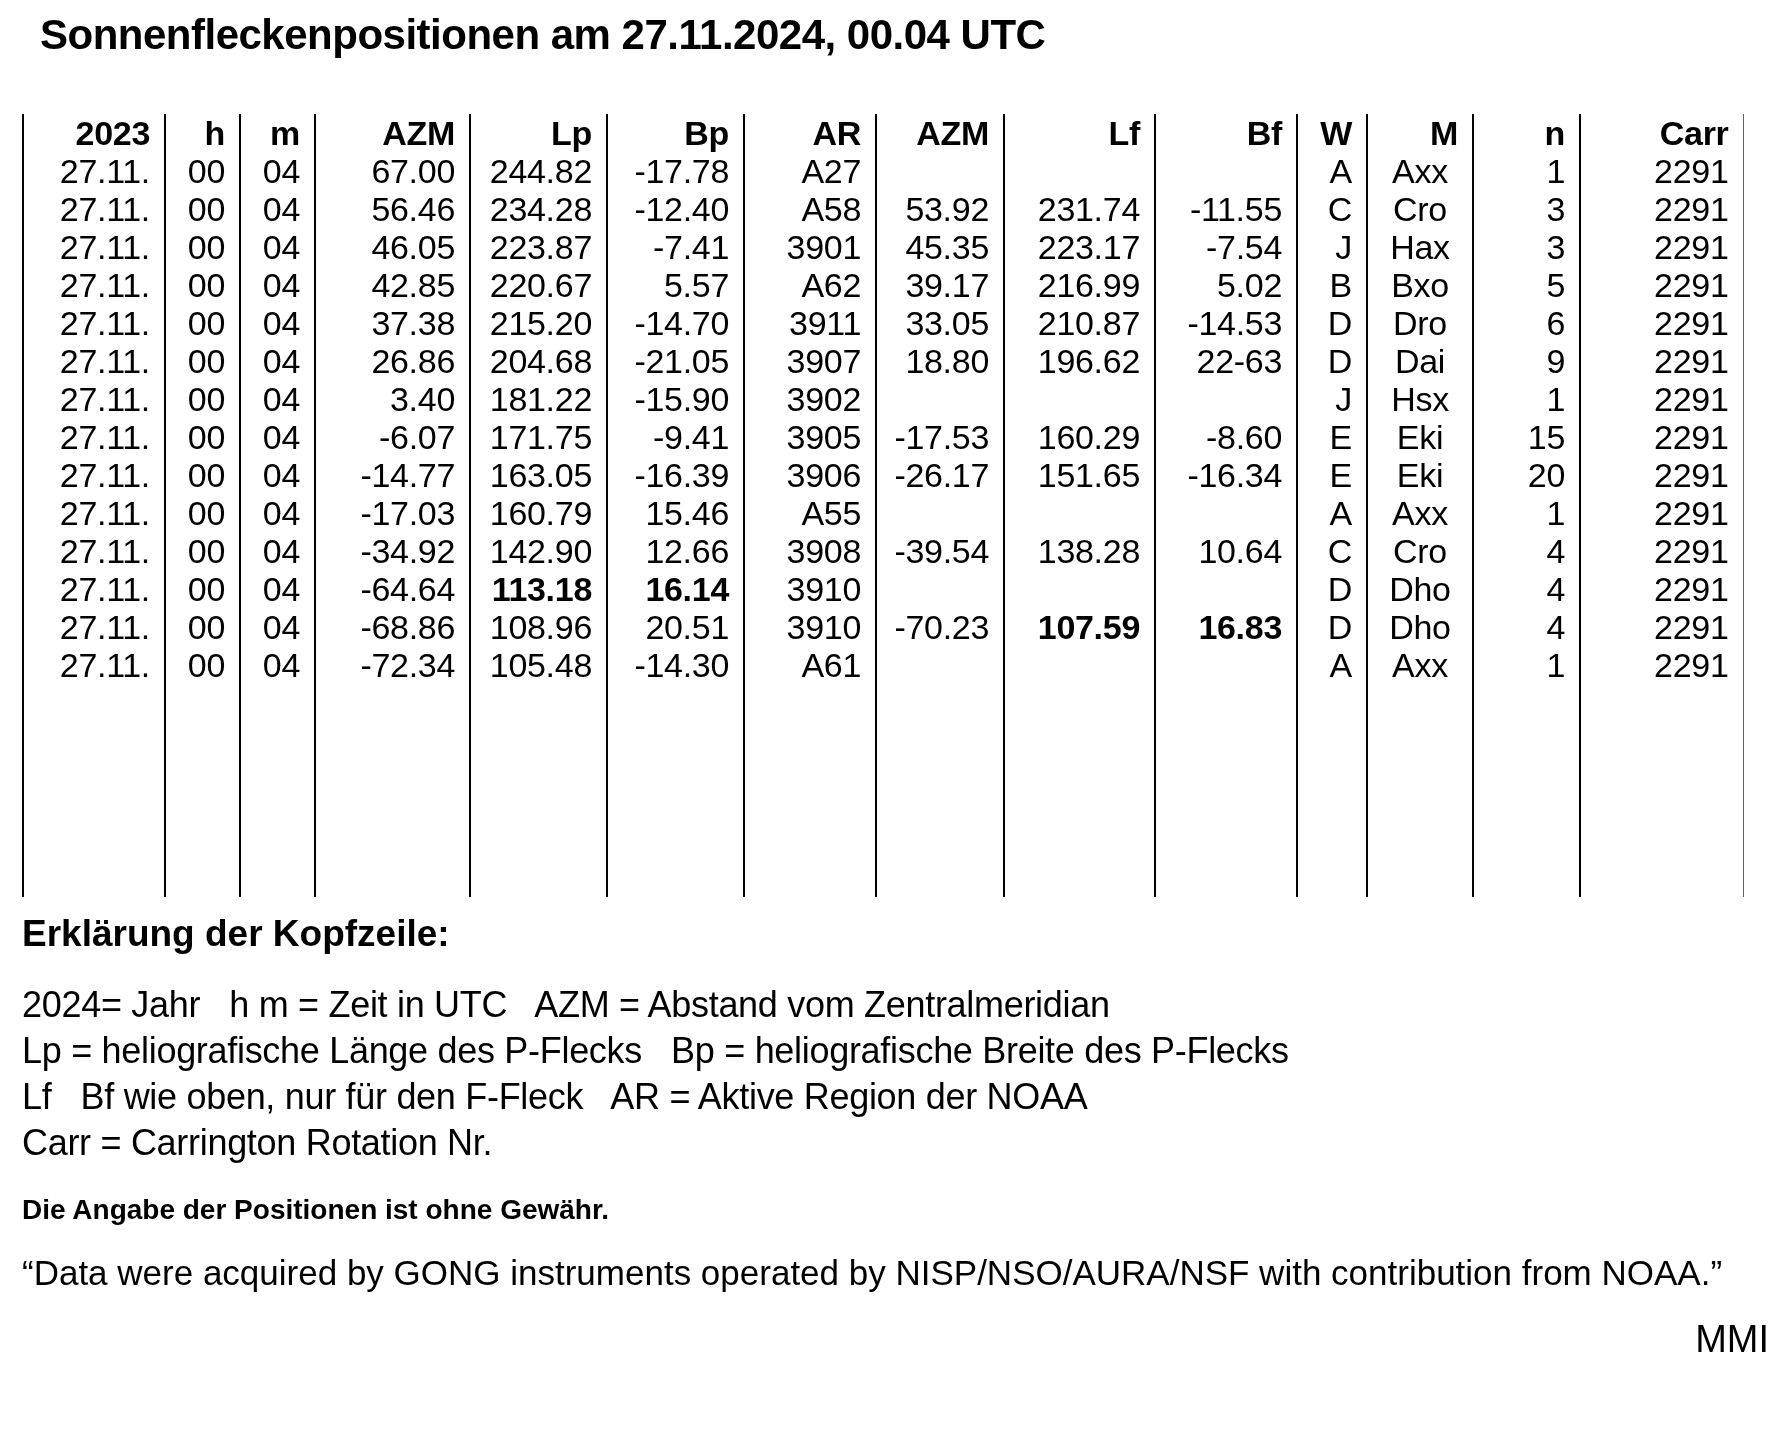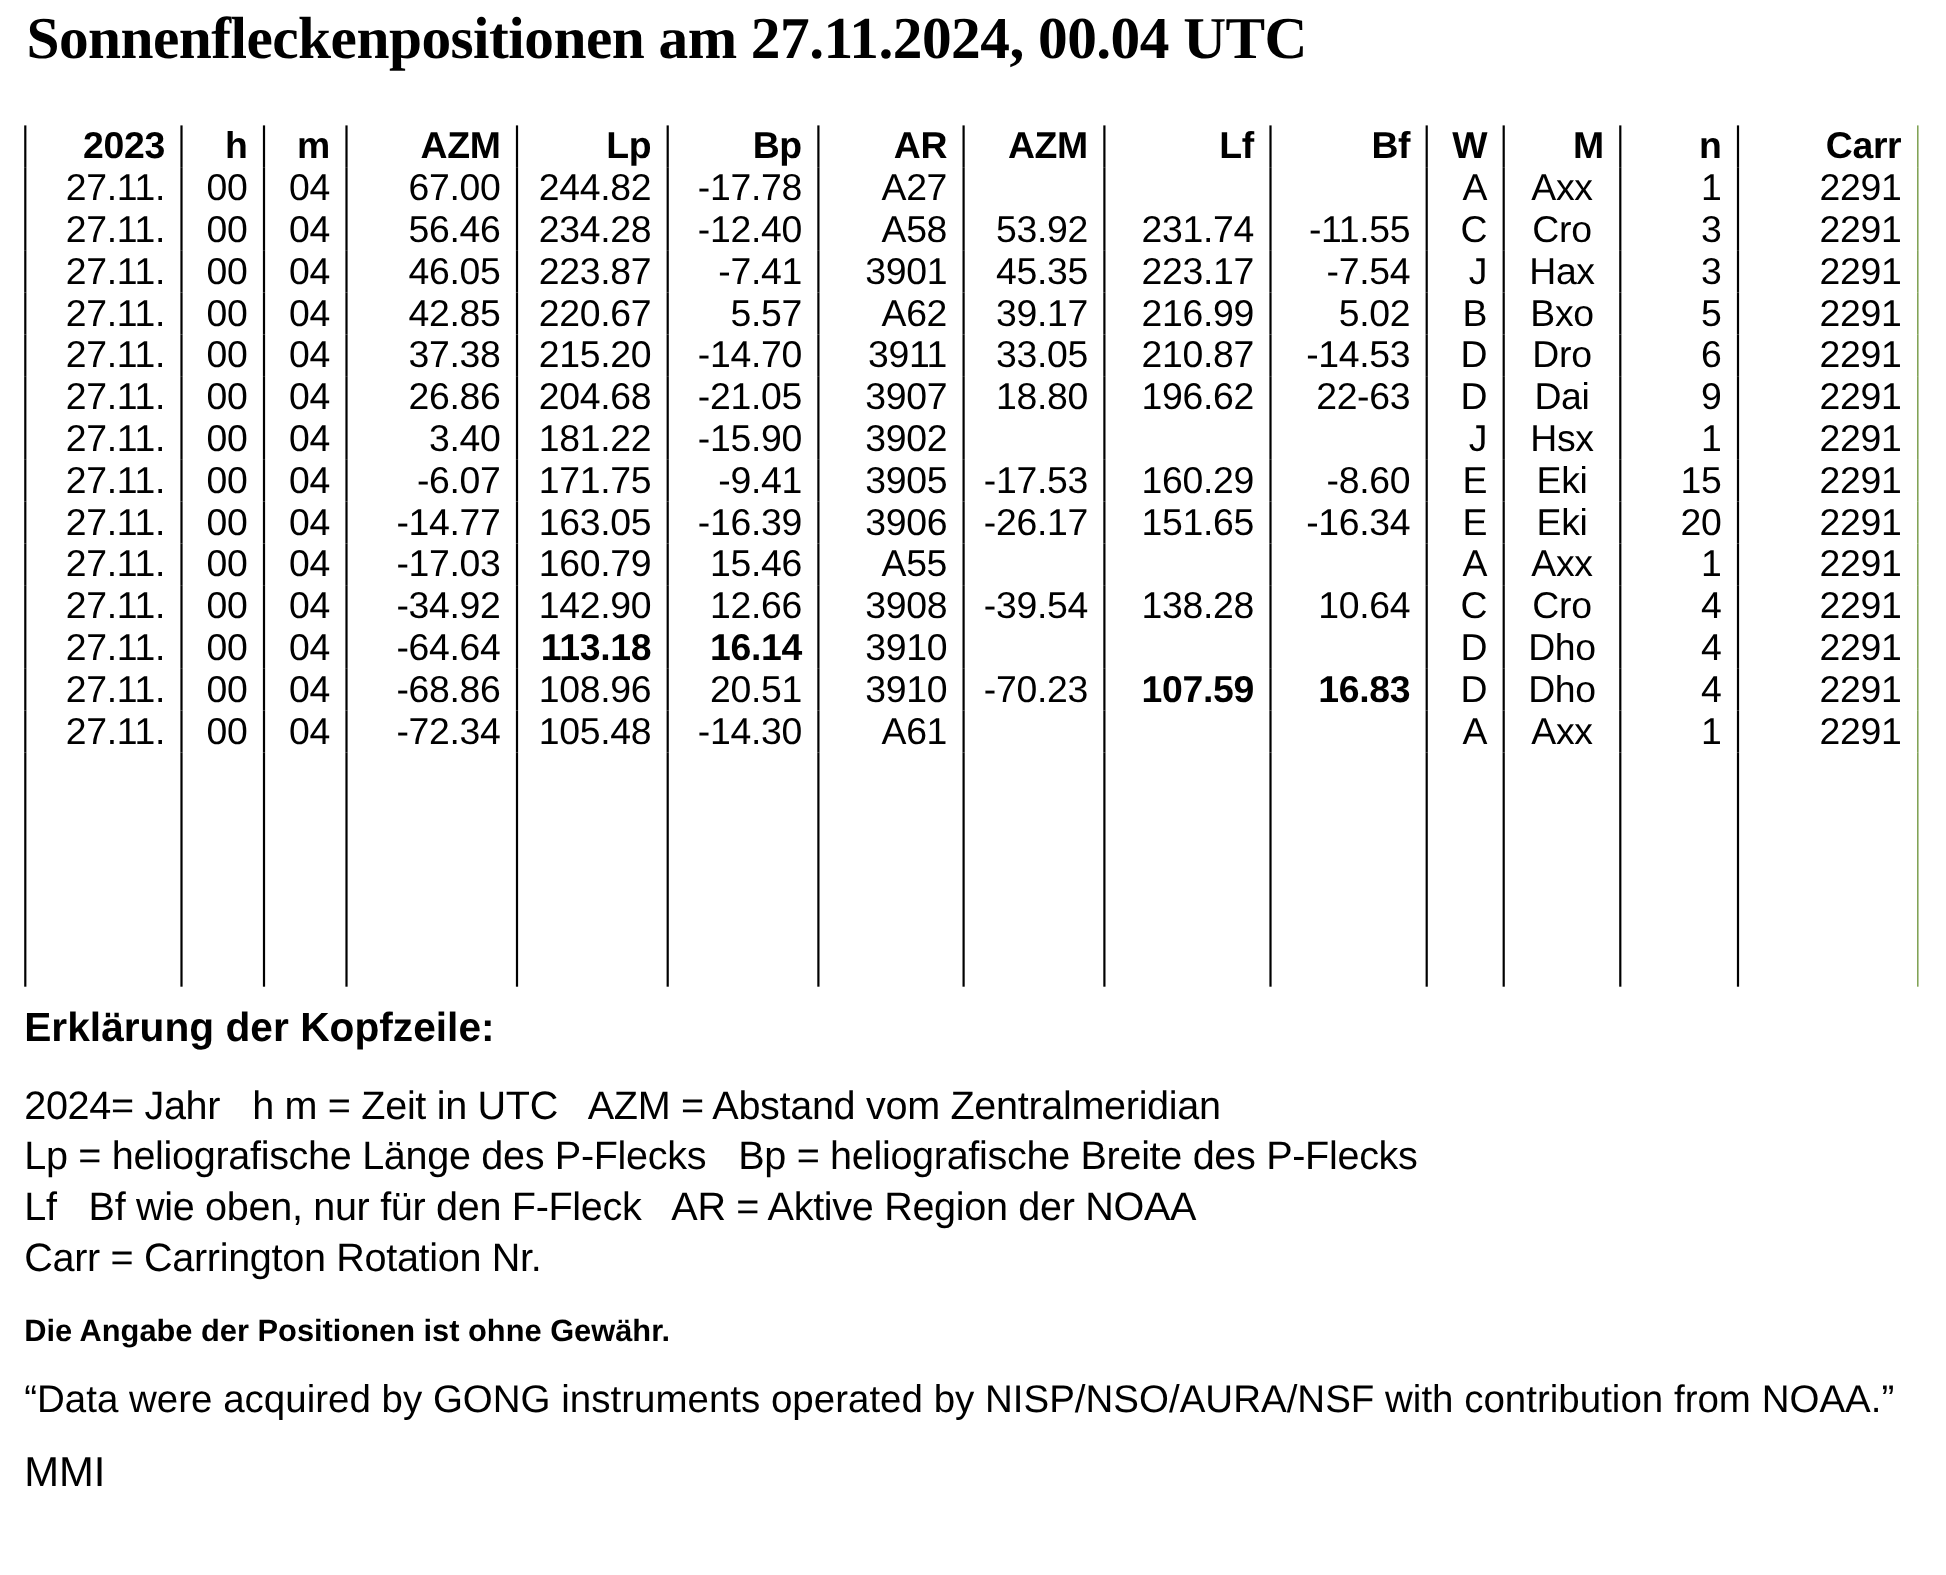--- a/index.html
+++ b/index.html
@@ -1,22 +1,22 @@
 <!DOCTYPE html>
 <html><head>
 <meta charset="utf-8">
 <style>
   html,body { margin:0; padding:0; background:#ffffff; color:#000000; }
   body {
     width:1769px; height:1432px; overflow:hidden;
     font-family:"Liberation Sans","DejaVu Sans",sans-serif;
   }
   .title {
-    font-size:54px; font-weight:bold; letter-spacing:-0.5px;
-    margin:10px 0 0 24px; line-height:50px; white-space:nowrap;font-family:Liberation Serif, serif;
+    font-size:42px; font-weight:bold; letter-spacing:-0.5px;
+    margin:10px 0 0 40px; line-height:50px; white-space:nowrap;
   }
   table.sunspots {
     border-collapse:collapse; table-layout:fixed;
     margin:54px 0 0 22px;
   }
   table.sunspots th, table.sunspots td {
     border-right:2px solid #000;
     text-align:right; vertical-align:bottom;
     padding:0 14px 0 0;
     font-size:34px; line-height:38px; height:38px;
@@ -28,21 +28,21 @@
   table.sunspots td.m-col { text-align:center; padding:0 6px; }
   table.sunspots tr.spacer-row td { height:213px; }
   td.bold-cell { font-weight:bold; }
   .expl-heading {
     font-size:37px; font-weight:bold; margin:14px 0 0 22px; line-height:46px;
   }
   .expl { margin:25px 0 0 22px; }
   .expl-line { font-size:36px; line-height:46px; white-space:pre-wrap; letter-spacing:-0.3px; }
   .disclaimer { font-size:28px; line-height:36px; margin:26px 0 0 22px;font-weight:bold; }
   .credit { font-size:35px; line-height:38px; margin:26px 0 0 22px; }
-  .signature { font-size:38px; line-height:46px; margin:24px 0 0 22px; }
+  .signature { font-size:38px; line-height:46px; margin:24px 0 0 22px;text-align:right; }
 </style>
 </head>
 <body>
 
 <h1 class="title">Sonnenfleckenpositionen am 27.11.2024, 00.04 UTC</h1>
 
 <table class="sunspots">
   <colgroup>
     <col style="width:142px">
       <col style="width:75px">

